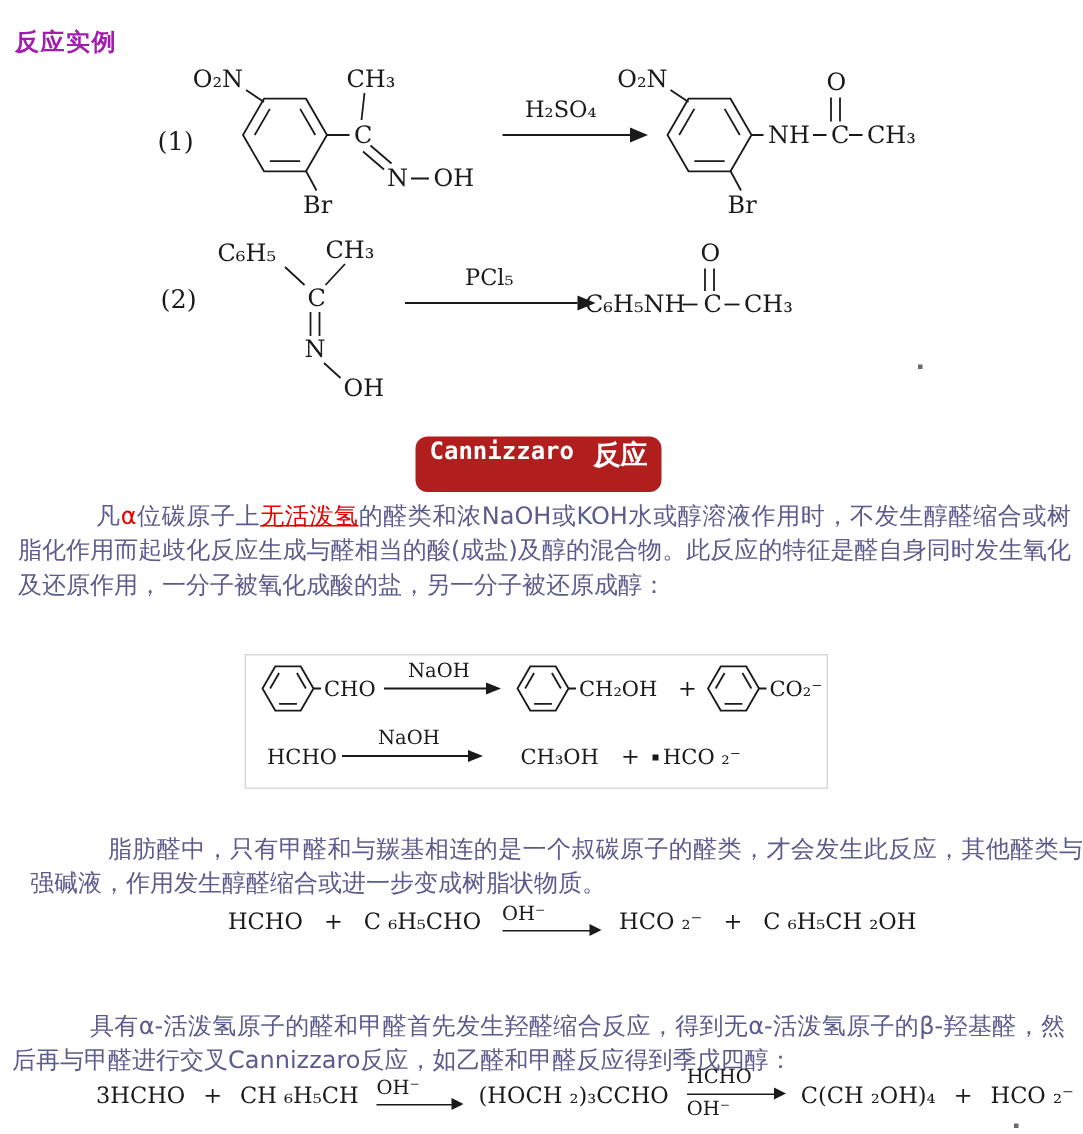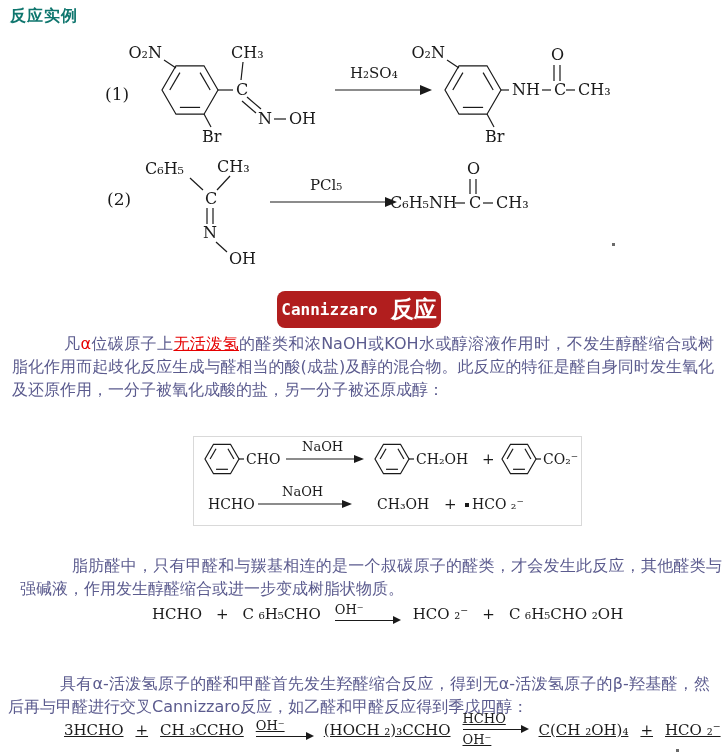--- a/index.html
+++ b/index.html
@@ -6,43 +6,42 @@
   body{
     width:722px;height:756px;position:relative;background:#ffffff;
     font-family:"DejaVu Sans",sans-serif;overflow:hidden;
   }
   
   .abs{position:absolute;}
   svg text{font-family:"DejaVu Serif",serif;fill:#1a1a1a;}
   .struct{stroke:#1a1a1a;stroke-width:1.2;fill:none;}
   
   .page-title{
-    left:10px;top:6px;color:#0f766e;font-weight:bold;font-size:16px;
+    left:10px;top:18px;color:#a21caf;font-weight:bold;font-size:16px;
     letter-spacing:1px;
   }
   
   .banner{
     left:277px;top:291px;width:164px;height:37px;background:#b11e1e;
-    border-radius:8px;display:flex;align-items:center;justify-content:center;
+    border-radius:8px;display:flex;align-items:flex-start;justify-content:center;
     gap:13px;color:#ffffff;
   }
   .banner .en{font-family:"DejaVu Sans Mono",monospace;font-weight:bold;font-size:16px;}
-  .banner .zh{font-weight:bold;font-size:23px;}
+  .banner .zh{font-weight:bold;font-size:18px;}
   
   .para{
     left:8px;width:702px;color:#5b5b8e;font-size:16px;line-height:23px;
     text-align:justify;text-indent:52px;
   }
   .red{color:#e60000;}
   .red-u{color:#e60000;text-decoration:underline;}
   
   .scheme-box{
     left:163px;top:436px;width:387px;height:88px;border:1px solid #d9d9d9;
     background:#ffffff;
-    margin-left:30px;
   }
   
   .rxnrow{
     display:flex;align-items:center;font-family:"DejaVu Serif",serif;
     font-size:15px;color:#1a1a1a;white-space:nowrap;
   }
   .rxnrow .frm{font-family:"DejaVu Serif",serif;}
   .arrowstack{display:inline-flex;flex-direction:column;}
   .alab,.blab{font-size:13px;line-height:14px;font-family:"DejaVu Serif",serif;}
   .shaft{position:relative;height:1px;background:#1a1a1a;margin:3px 0 3px 0;}
@@ -182,29 +181,29 @@
 <div class="abs rxnrow" style="left:152px;top:603px;gap:14px;">
   <span class="frm">HCHO</span>
   <span class="frm">+</span>
   <span class="frm">C ₆H₅CHO</span>
   <span class="arrowstack">
     <span class="alab">OH⁻</span>
     <span class="shaft w64"></span>
   </span>
   <span class="frm">HCO ₂⁻</span>
   <span class="frm">+</span>
-  <span class="frm">C ₆H₅CHO ₂OH</span>
+  <span class="frm">C ₆H₅CH ₂OH</span>
 </div>
 
 <p class="abs para" style="top:672px;margin:0;"><span>具有α-活泼氢原子的醛和甲醛首先发生羟醛缩合反应，得到无α-活泼氢原子的β-羟基醛，然后再与甲醛进行交叉Cannizzaro反应，如乙醛和甲醛反应得到季戊四醇：</span></p>
 
-<div class="abs rxnrow" style="left:64px;top:712px;gap:12px;text-decoration:underline;">
+<div class="abs rxnrow" style="left:64px;top:712px;gap:12px;">
   <span class="frm">3HCHO</span>
   <span class="frm">+</span>
-  <span class="frm">CH ₃CCHO</span>
+  <span class="frm">CH ₆H₅CH</span>
   <span class="arrowstack">
     <span class="alab">OH⁻</span>
     <span class="shaft w56"></span>
   </span>
   <span class="frm">(HOCH ₂)₃CCHO</span>
   <span class="arrowstack">
     <span class="alab">HCHO</span>
     <span class="shaft w64"></span>
     <span class="blab">OH⁻</span>
   </span>

